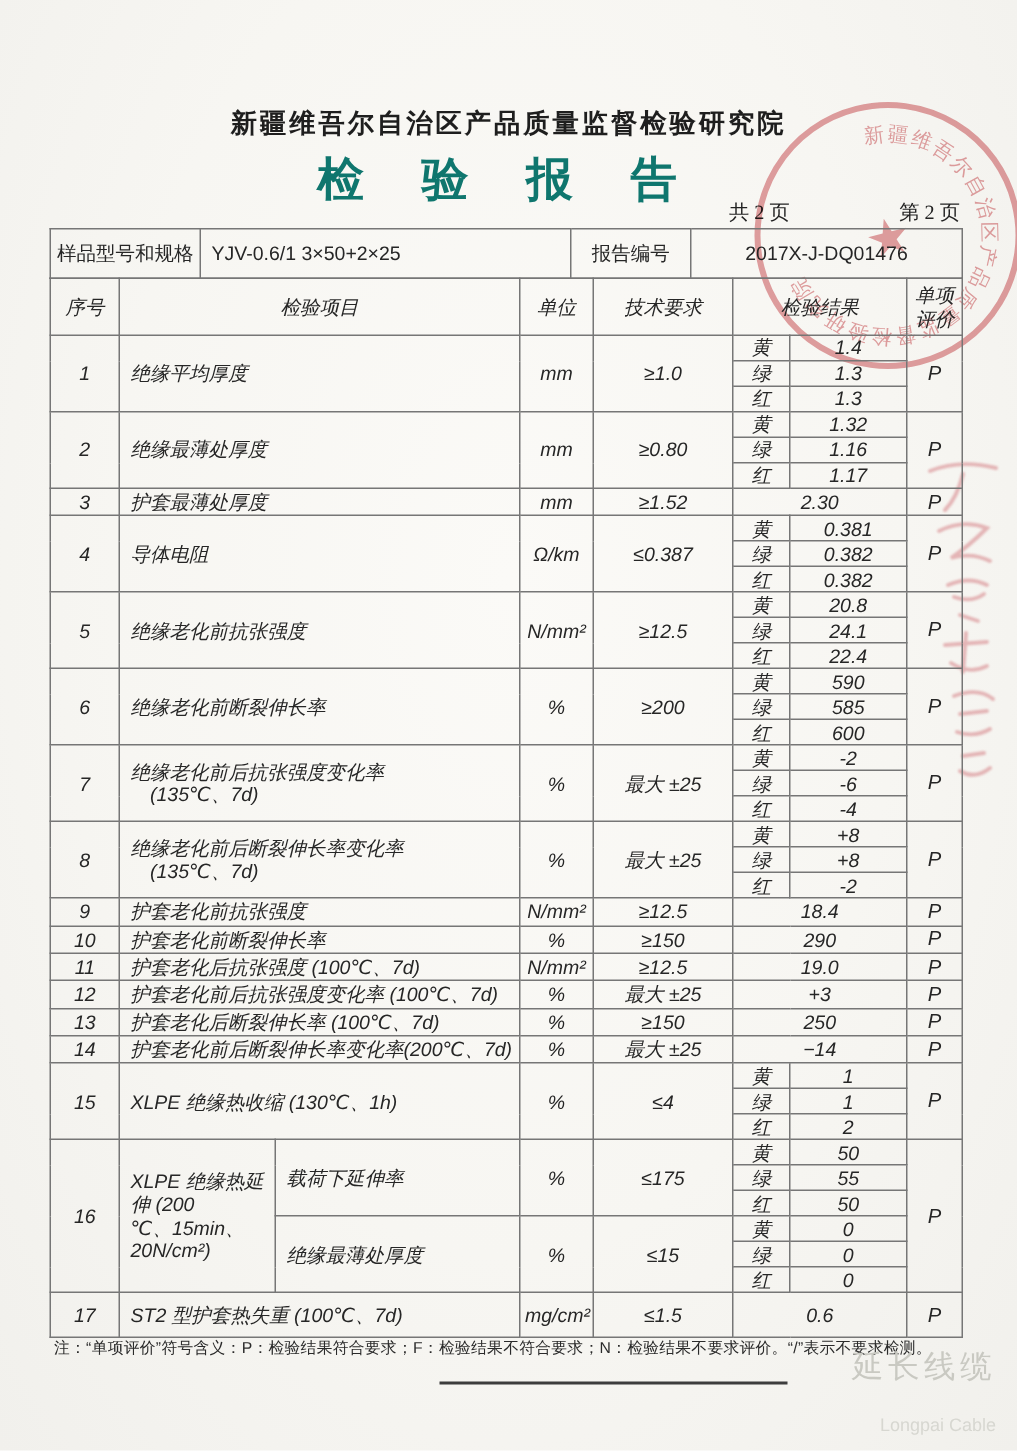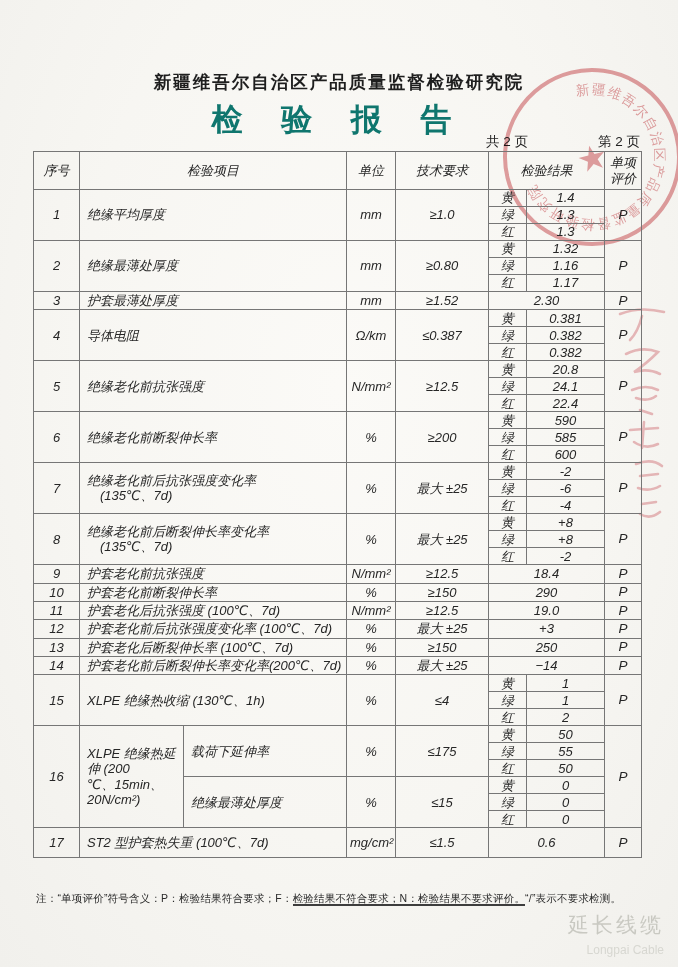--- a/index.html
+++ b/index.html
@@ -14,21 +14,21 @@
   .institute{
     position:absolute;top:70px;left:0;width:100%;
     text-align:center;font-size:17.5px;font-weight:bold;letter-spacing:2px;color:#1e1e1e;
   }
   .report-title{
     position:absolute;top:99px;left:0;width:100%;
     text-align:center;font-size:31px;font-weight:bold;letter-spacing:15px;color:#0f766e;
   }
   .pages{
     position:absolute;top:133px;left:486px;width:154px;
-    display:flex;justify-content:space-between;font-size:13.5px;color:#222;
+    display:flex;justify-content:space-between;font-size:13.5px;color:#222;font-family:Liberation Serif, serif;
   }
   
   .tables{position:absolute;left:33px;top:152px;width:608px;}
   table{border-collapse:collapse;table-layout:fixed;width:608px;}
   td{
     border:1px solid #767676;padding:0 3px;text-align:center;vertical-align:middle;
     font-size:13px;line-height:1.18;white-space:pre-line;color:#262626;
     overflow:hidden;
   }
   .main-table{margin-top:-1px;font-style:italic;}
@@ -37,36 +37,36 @@
   .h17{height:17px;}
   .h30{height:30px;}
   .item{text-align:left;padding:1px 4px 1px 7px;}
   .eval{font-size:13.5px;}
   .rephead{font-size:13px;}
   
   .note{
     position:absolute;left:36px;top:892px;width:610px;
     font-size:10.5px;color:#2a2a2a;letter-spacing:0.2px;
   }
-  .note .ul{border-bottom:2px solid #3d3d3d;padding-bottom:0;}
+  .note .ul{border-bottom:2px solid #3d3d3d;padding-bottom:16px;}
   
   .seal{
     position:absolute;left:499px;top:64px;width:186px;height:186px;
     color:#cb4a50;opacity:0.52;transform:rotate(-14deg);
     mix-blend-mode:multiply;pointer-events:none;
   }
   
   .ink-marks{
     position:absolute;left:612px;top:302px;width:62px;height:230px;
     opacity:0.42;filter:blur(0.6px);mix-blend-mode:multiply;pointer-events:none;
   }
   
   .watermark{position:absolute;right:14px;bottom:10px;text-align:right;}
   .wm-cn{font-size:21px;letter-spacing:3px;color:#c9c9c2;}
-  .wm-en{font-size:12px;color:#d7d7d1;margin-top:4px;}
+  .wm-en{font-size:12px;color:#d7d7d1;margin-top:18px;}
 </style>
 </head>
 <body>
 
 <div class="paper">
 
   <div class="institute">新疆维吾尔自治区产品质量监督检验研究院</div>
   <div class="report-title">检 验 报 告</div>
   <div class="pages">
     <span>共 2 页</span>
@@ -90,20 +90,36 @@
       <path d="M14 52 Q30 44 46 50 Q34 62 22 70 Q36 66 48 72"></path>
       <path d="M20 88 Q34 82 46 88 M24 96 Q36 100 44 94 M28 108 L40 112"></path>
       <path d="M18 128 L46 126 M32 120 L30 146 M22 140 Q34 148 46 142"></path>
       <path d="M24 162 Q40 156 50 164 M28 174 L46 172 M26 186 Q38 190 48 184"></path>
       <path d="M30 202 L44 200 M28 212 Q38 218 48 210"></path>
     </g>
   </svg>
 
   <div class="tables">
 
+    <table class="info-table">
+      <colgroup>
+          <col style="width:100px">
+          <col style="width:247px">
+          <col style="width:80px">
+          <col style="width:181px">
+        </colgroup>
+      <tbody>
+          <tr class="rinfo">
+        <td>样品型号和规格</td>
+        <td class="item">YJV-0.6/1 3×50+2×25</td>
+        <td>报告编号</td>
+        <td>2017X-J-DQ01476</td>
+      </tr>
+    </tbody>
+      </table>
 
     <table class="main-table">
       <colgroup>
         <col style="width:46px">
           <col style="width:104px">
           <col style="width:163px">
           <col style="width:49px">
         <col style="width:93px">
           <col style="width:38px">
           <col style="width:78px">

